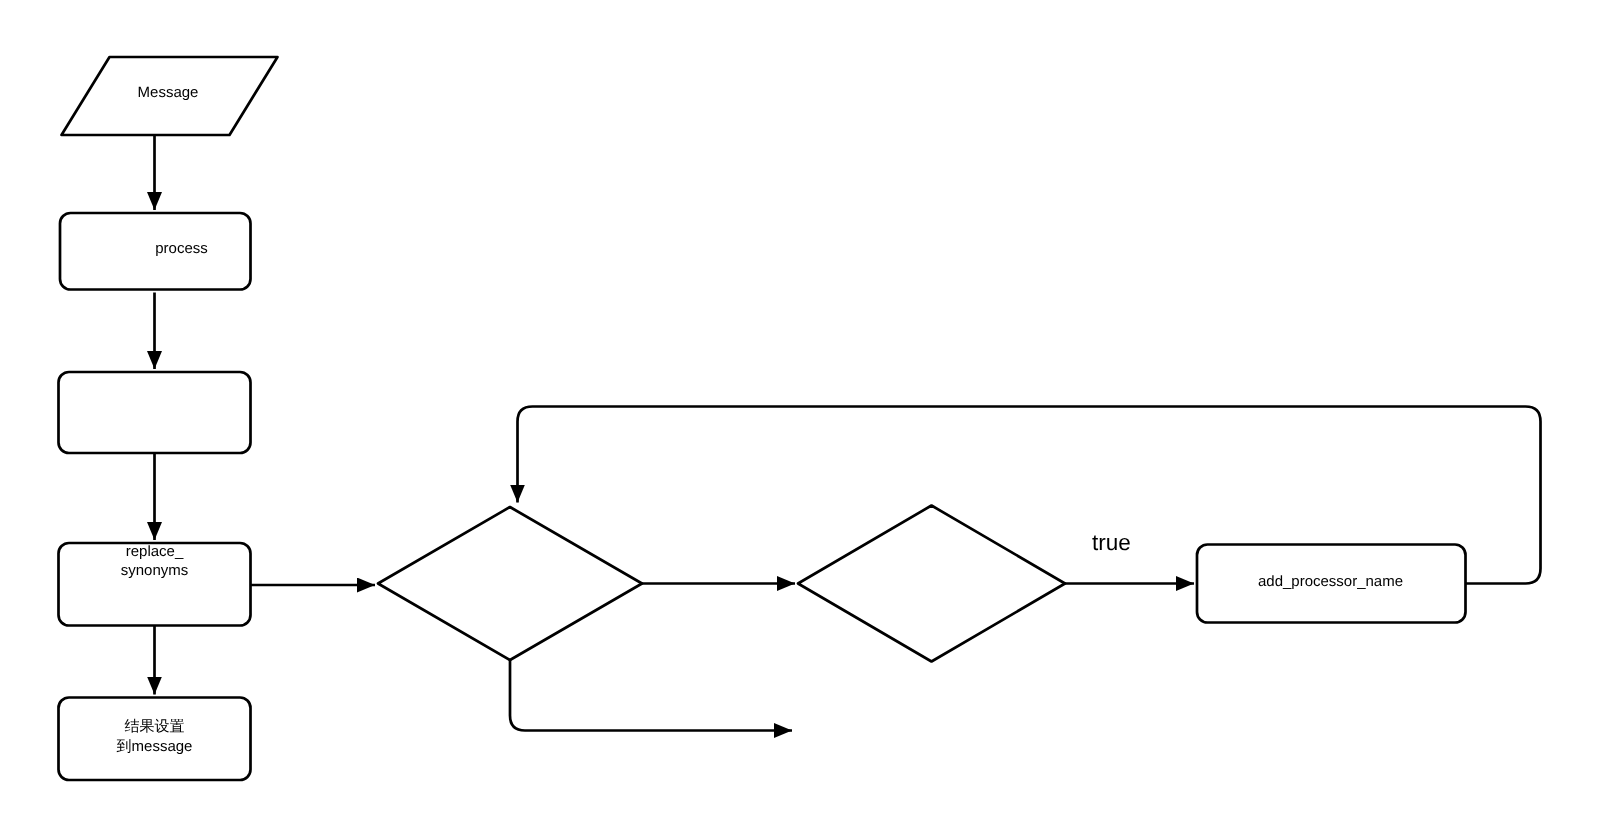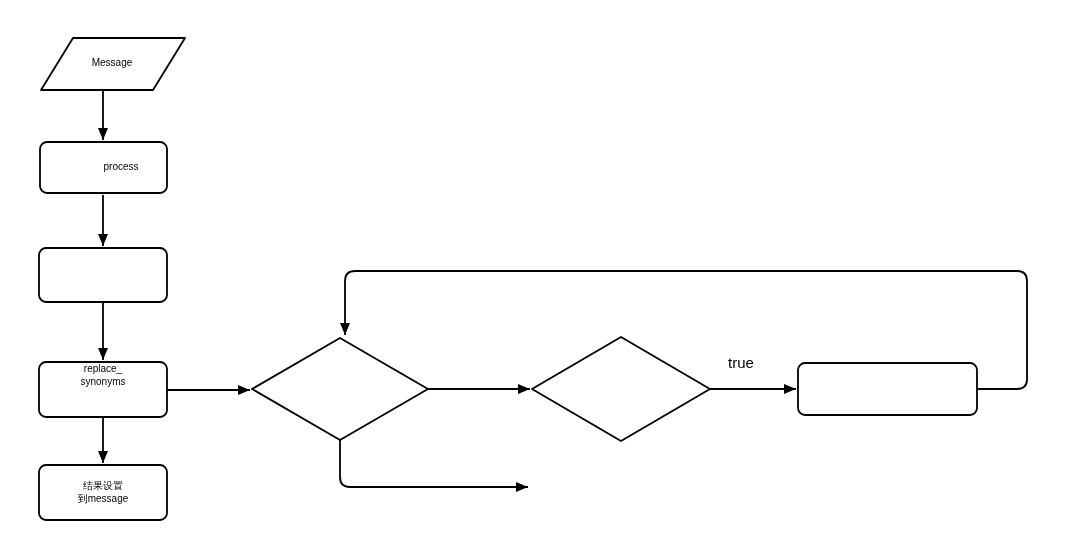--- a/index.html
+++ b/index.html
@@ -81,16 +81,17 @@
     <path class="shape" d="M532,389 L621,337 L710,389 L621,441 Z"></path>
     <rect class="shape" x="798" y="363" width="179" height="52" rx="7"></rect>
   </svg>
 
   <div class="lbl" style="left:112px; top:63px;">Message</div>
   <div class="lbl" style="left:121px; top:167px;">process</div>
   <div class="lbl" style="left:103px; top:375px;">replace_
 synonyms</div>
   <div class="lbl" style="left:103px; top:492px;">结果设置
 到message</div>
+  <div class="lbl" style="left:887px; top:389px;">add_processor_name</div>
 
   <div class="edge-lbl" style="left:741px; top:362px;">true</div>
 
 </div>
 
 </body></html>

